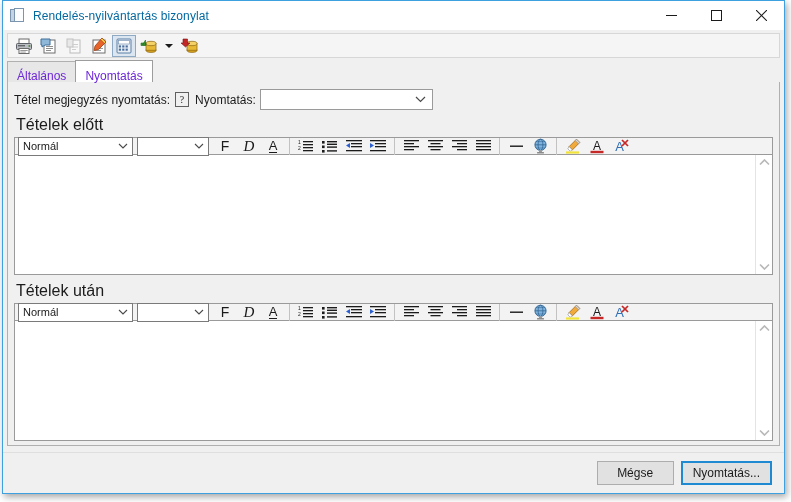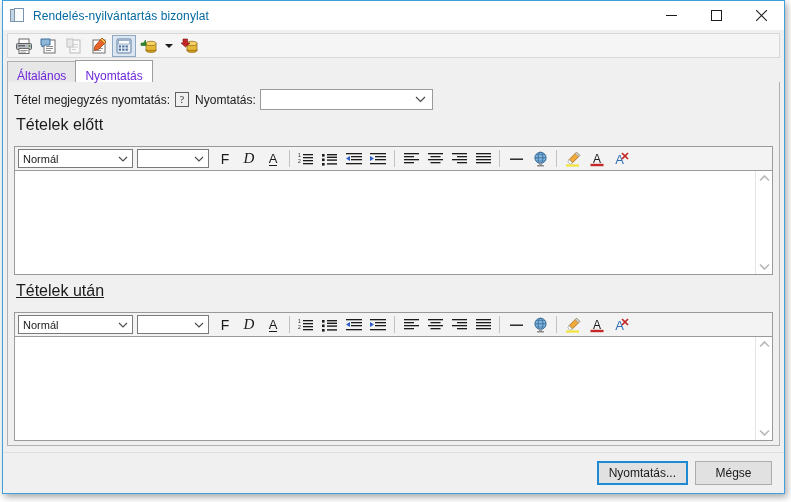--- a/index.html
+++ b/index.html
@@ -186,27 +186,26 @@
     flex: 0 0 auto;
   }
   .editor {
     display: flex;
     flex-direction: column;
     flex: 1 1 auto;
     min-height: 0;
   }
   .ed-toolbar {
     flex: 0 0 auto;
-    height: 25px;
+    height: 18px;
     background: #f3f3f3;
     border: 1px solid #9a9a9a;
     display: flex;
     align-items: center;
     padding: 0 3px;
-    margin-top: 9px;
   }
   .ed-combo {
     height: 19px;
     background: #ffffff;
     border: 1px solid #7a7a7a;
     font-size: 11px;
     color: #1b1b1b;
     display: flex;
     align-items: center;
     padding-left: 4px;
@@ -586,21 +585,21 @@
           </span>
           <span class="arr">
             <svg width="11" height="7" viewBox="0 0 11 7">
                 <path d="M1 1.5 l4.5 4.5 l4.5 -4.5" fill="none" stroke="#b8b8b8" stroke-width="1.6"></path>
               </svg>
           </span>
         </div>
       </div>
     </div>
 
-    <div class="section-label" style="margin-top:7px;text-decoration:underline;">Tételek után</div>
+    <div class="section-label" style="margin-top:7px;">Tételek után</div>
     <div class="editor">
       <div class="ed-toolbar">
         <div class="ed-combo ed-combo-style">
           <span>Normál</span>
           <span class="chev">
             <svg width="10" height="6" viewBox="0 0 10 6">
                 <path d="M1 1 l4 4 l4 -4" fill="none" stroke="#4a4a4a" stroke-width="1.1"></path>
               </svg>
           </span>
         </div>
@@ -757,17 +756,17 @@
                 <path d="M1 1.5 l4.5 4.5 l4.5 -4.5" fill="none" stroke="#b8b8b8" stroke-width="1.6"></path>
               </svg>
           </span>
         </div>
       </div>
     </div>
 
   </div>
 
   <div class="footer">
+    <div class="btn">Mégse</div>
     <div class="btn default">Nyomtatás...</div>
-    <div class="btn">Mégse</div>
   </div>
 
 </div>
 
 </body></html>

